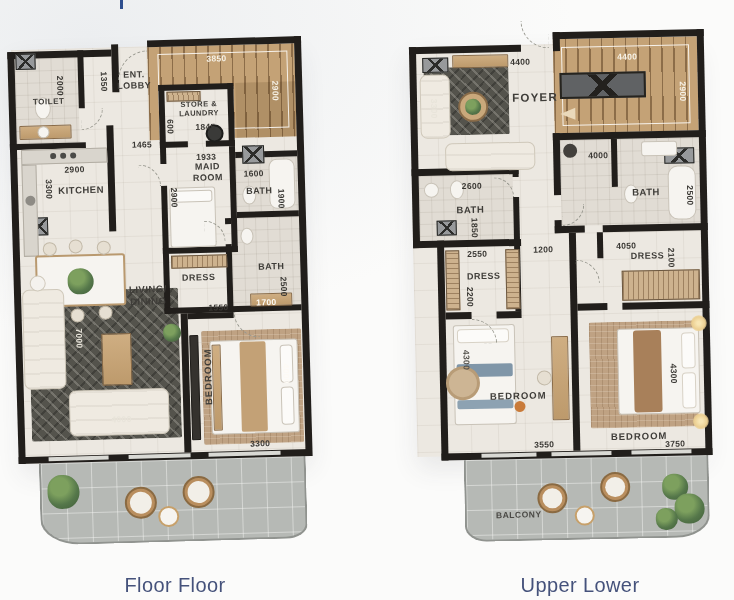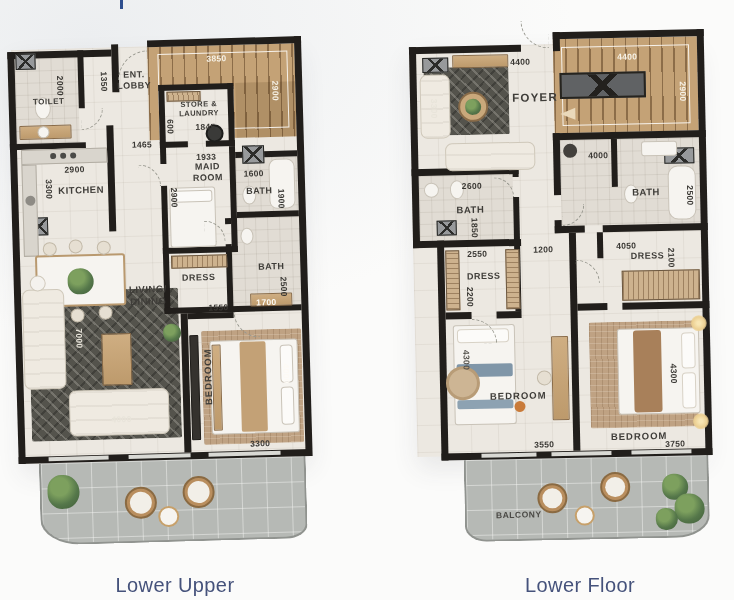--- a/index.html
+++ b/index.html
@@ -302,14 +302,14 @@
   <span class="dim v" style="left:62px;top:267px;">2200</span>
   <span class="lbl" style="left:108px;top:367px;letter-spacing:1px;font-size:9.5px;">BEDROOM</span>
   <span class="dim v" style="left:57px;top:330px;color:#55524c;">4300</span>
   <span class="dim" style="left:133px;top:416px;">3550</span>
   <span class="lbl" style="left:228px;top:410px;letter-spacing:1px;font-size:9.5px;">BEDROOM</span>
   <span class="dim v" style="left:264px;top:348px;">4300</span>
   <span class="dim" style="left:264px;top:418px;">3750</span>
   <span class="lbl" style="left:106px;top:486px;font-size:8.5px;color:#4b4a46;">BALCONY</span>
 </div>
 
-<span class="title" style="left:175px;top:585px;">Lower Upper</span>
-<span class="title" style="left:580px;top:585px;">Lower Floor</span>
+<span class="title" style="left:175px;top:585px;">Floor Floor</span>
+<span class="title" style="left:580px;top:585px;">Upper Lower</span>
 
 </body></html>

